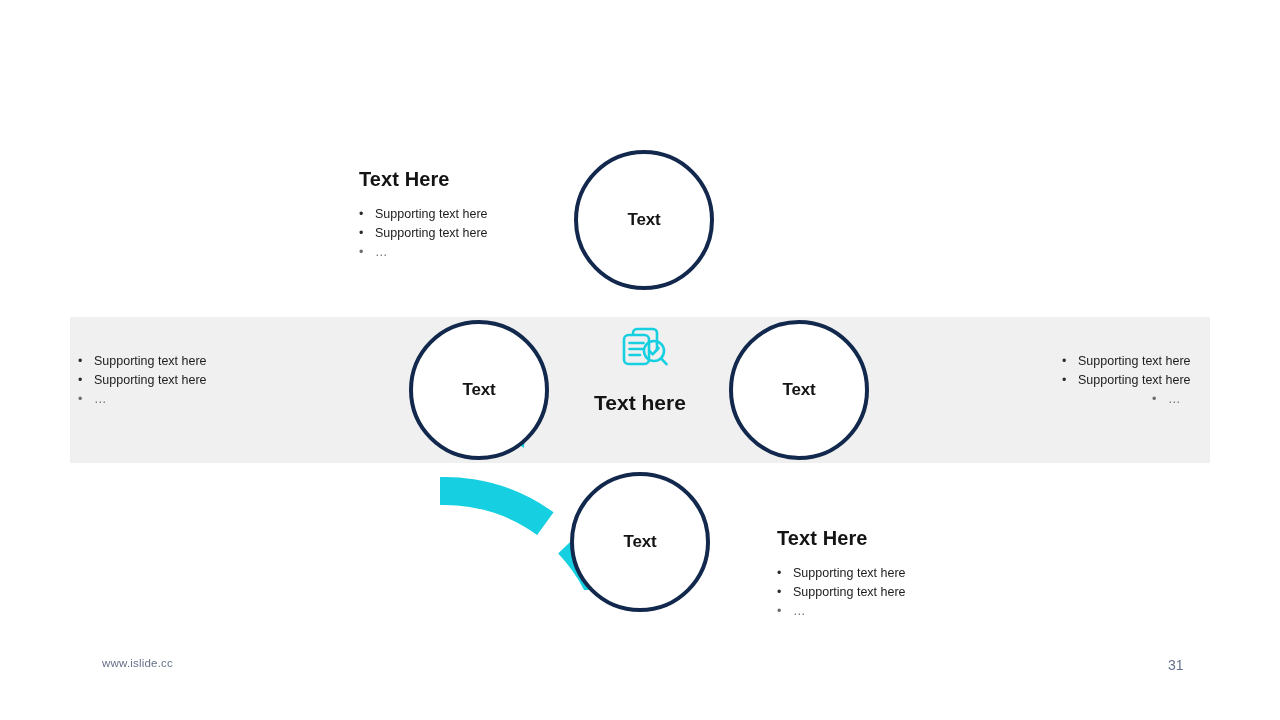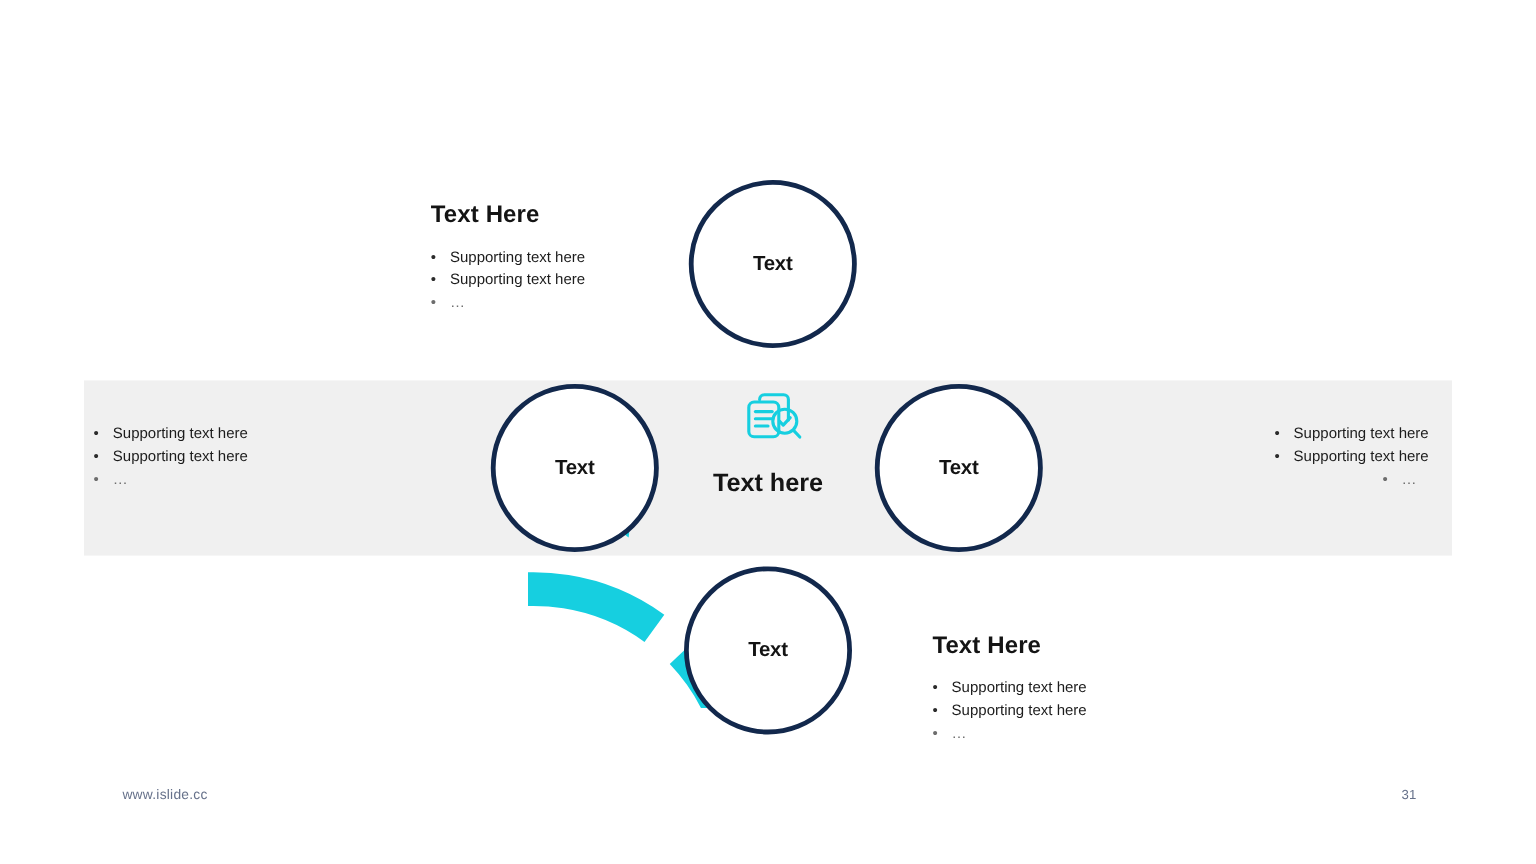--- a/index.html
+++ b/index.html
@@ -90,21 +90,21 @@
   .blk-right{left:1062px;top:352px;width:150px;}
 
   
   .footer-url{
     position:absolute;left:78px;top:657px;
     font-size:11.5px;color:#66718a;letter-spacing:.2px;margin-left:24px;
   }
   .footer-page{
     position:absolute;left:1168px;top:657px;width:40px;
     text-align:left;
-    font-size:11px;color:#66718a;
+    font-size:14px;color:#66718a;
   }
 </style>
 </head>
 <body>
 
 <div class="slide">
 
   <div class="band"></div>
 
   <div class="stage">

